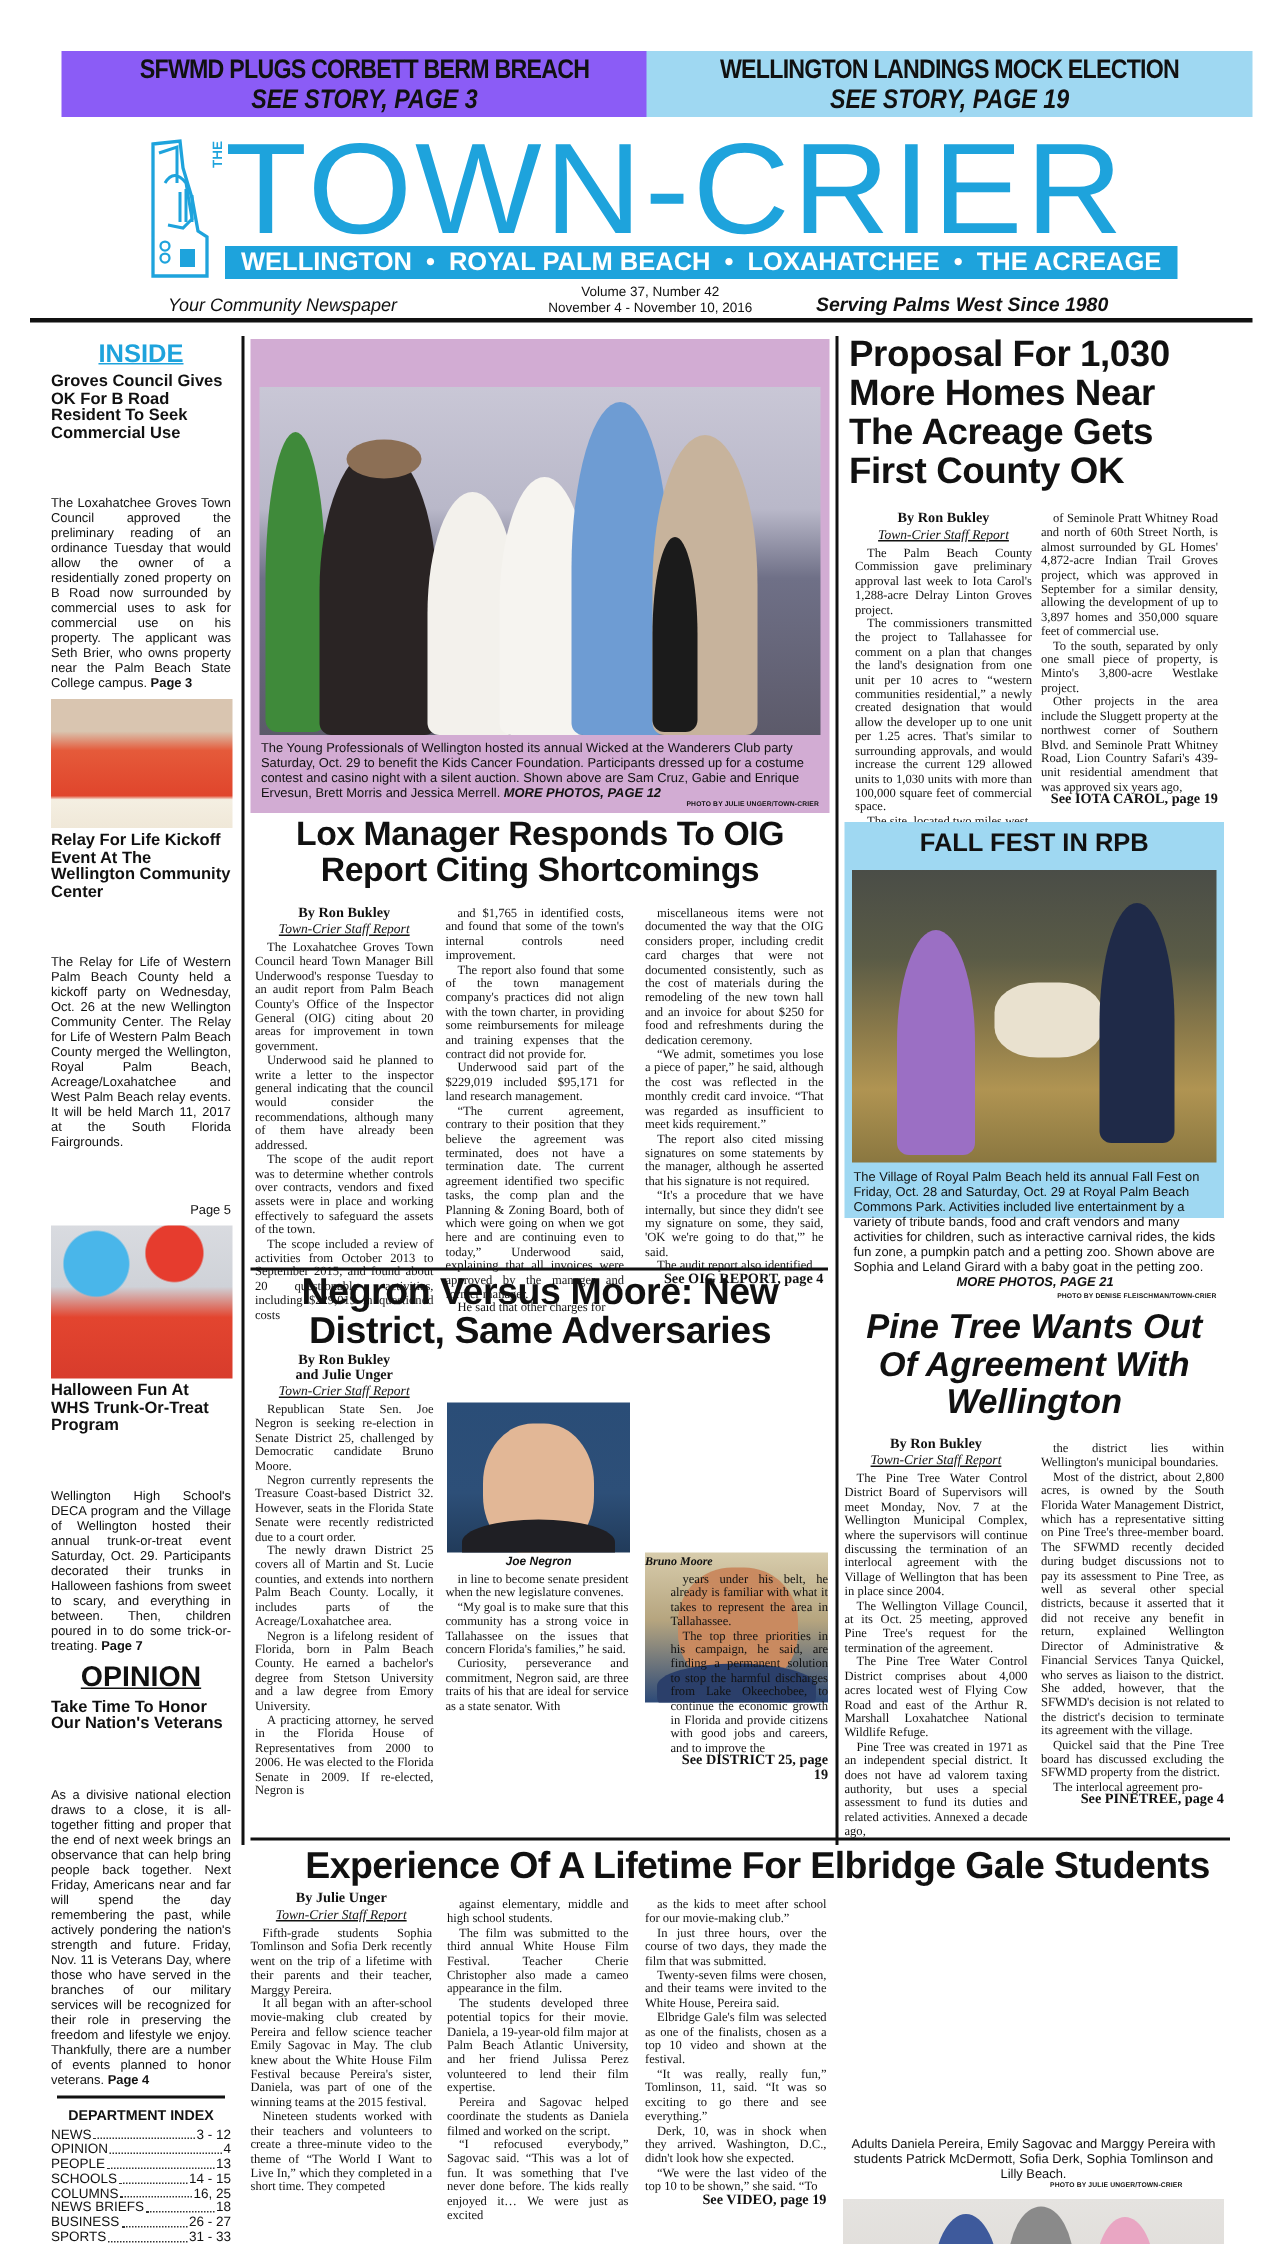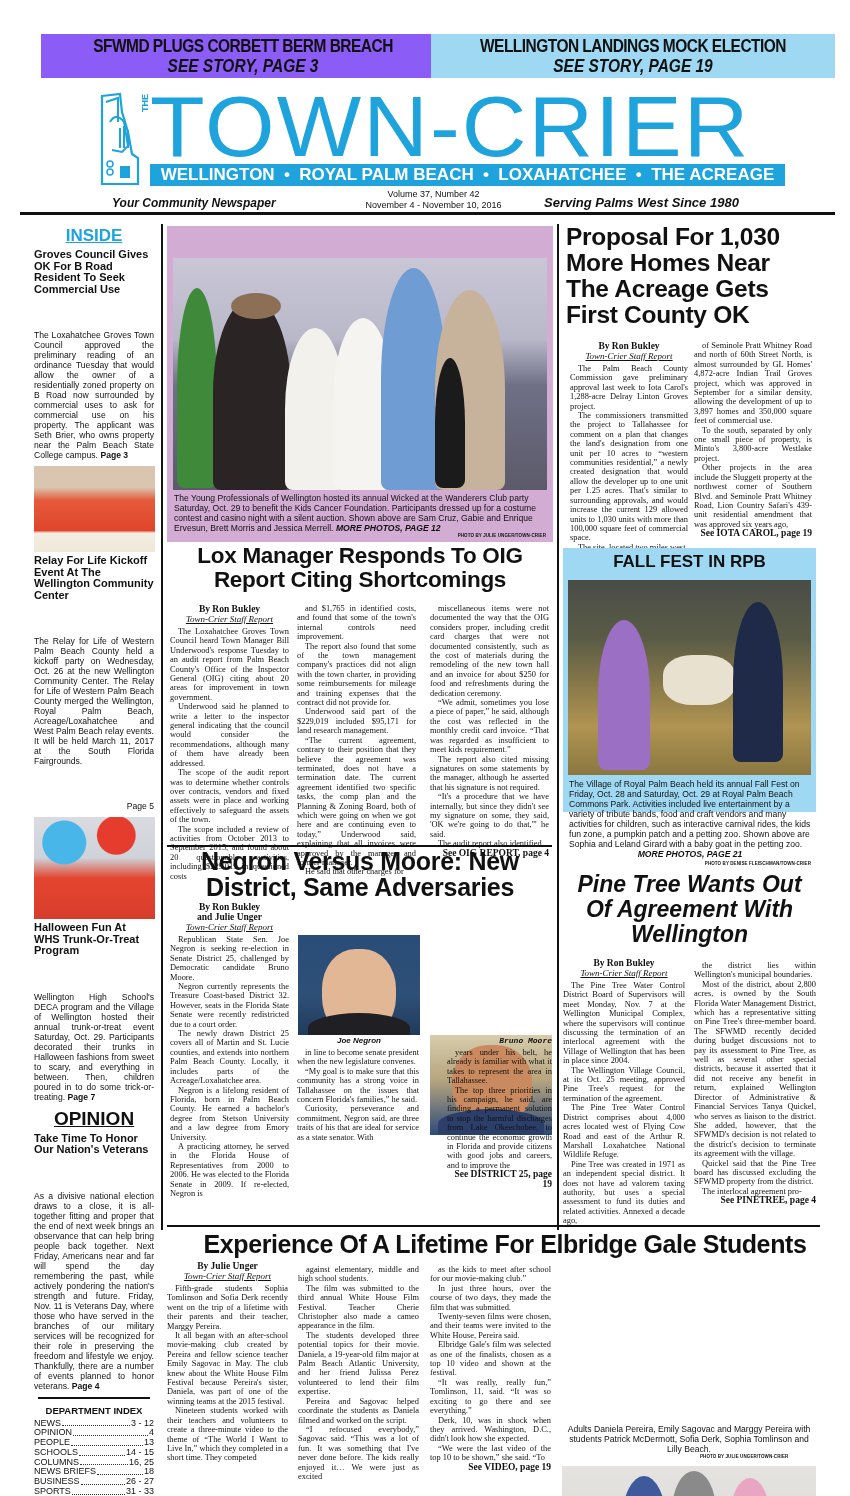--- a/index.html
+++ b/index.html
@@ -13,21 +13,21 @@
   .teaser .t2 { font-size: 18px; font-style: italic; transform: scaleX(0.86); display: block; }
   #teaser-left { left: 21px; width: 404px; background: #8b5cf6; margin-left: 20px; }
   #teaser-right { left: 431px; width: 404px; background: #9fd8f2; }
 
   
   #logo-figure { left: 98px; top: 92px; width: 44px; height: 96px; }
   #logo-the { left: 140px; top: 94px; font-size: 9px; color: #1ea3dc; font-family: "Liberation Sans", sans-serif; font-weight: bold; writing-mode: vertical-rl; transform: rotate(180deg); }
   #logo-title { left: 150px; top: 84px; width: 650px; height: 84px; font-family: "Liberation Sans", sans-serif; font-size: 86px; line-height: 84px; color: #1ea3dc; letter-spacing: 2px; font-weight: normal; white-space: nowrap; transform: scaleX(1.04); transform-origin: left; }
   #logo-bar { left: 150px; top: 164px; width: 635px; height: 22px; background: #1ea3dc; color: #fff; font-family: "Liberation Sans", sans-serif; font-weight: bold; font-size: 17px; line-height: 22px; display: flex; justify-content: space-around; padding: 0 6px; white-space: nowrap; }
   .sep { color: #fff; }
-  #tagline { left: 112px; top: 196px; font-size: 12px; font-style: italic; font-weight: bold; font-family: "Liberation Sans", sans-serif; }
+  #tagline { left: 112px; top: 196px; font-size: 12px; font-style: italic; font-weight: normal; font-family: "Liberation Sans", sans-serif; }
   #vol { left: 356px; top: 189px; width: 155px; text-align: center; font-size: 9px; line-height: 11px; font-family: "Liberation Sans", sans-serif; }
   #since { left: 544px; top: 195px; font-size: 13px; font-style: italic; font-weight: bold; font-family: "Liberation Sans", sans-serif; }
   #rule-top { left: 20px; top: 212px; width: 815px; height: 3px; background: #111; }
 
   
   #inside { left: 34px; top: 226px; width: 120px; }
   .sec-head { text-align: center; font-family: "Liberation Sans", sans-serif; font-weight: bold; font-size: 17px; text-decoration: underline; }
   #inside-head { color: #1ea3dc; }
   .brief-h { font-family: "Liberation Sans", sans-serif; font-weight: bold; font-size: 11px; line-height: 11.5px; margin-top: 3px; }
   .brief-b { font-family: "Liberation Sans", sans-serif; font-size: 8.6px; line-height: 10px; text-align: justify; margin-top: 35px; }
@@ -84,21 +84,21 @@
 
   #col-rule2 { left: 557px; top: 224px; width: 1.5px; height: 1006px; background: #111; }
   #rule-mid { left: 167px; top: 845px; width: 385px; height: 1.5px; background: #111; }
 
   
   #neg-head { left: 167px; top: 848px; width: 386px; text-align: center; font-family: "Liberation Sans", sans-serif; font-weight: bold; font-size: 25px; line-height: 26px; letter-spacing: -0.3px; }
   #neg-c1 { left: 170px; top: 902px; width: 119px; }
   #neg-photo1 { left: 298px; top: 935px; width: 122px; height: 100px; background: linear-gradient(180deg,#2a4d77 0%,#2d4f78 60%,#213b5a 100%); }
   #neg-photo2 { left: 430px; top: 935px; width: 122px; height: 100px; background: linear-gradient(180deg,#d7ccac 0%,#b6a57f 45%,#2d4a78 100%); }
   #neg-cap1 { left: 298px; top: 1036px; width: 122px; text-align: center; font-family: "Liberation Sans", sans-serif; font-weight: bold; font-style: italic; font-size: 8px; }
-  #neg-cap2 { left: 430px; top: 1036px; width: 122px; text-align: right; font-family: Liberation Mono, monospace; font-weight: bold; font-style: italic; font-size: 8px; }
+  #neg-cap2 { left: 430px; top: 1036px; width: 122px; text-align: left; font-family: Liberation Serif, serif; font-weight: bold; font-style: italic; font-size: 8px; }
   #neg-c2 { left: 297px; top: 1048px; width: 122px; }
   #neg-c3 { left: 430px; top: 1048px; width: 122px; padding-left: 17px; }
 
   
   #pine-head { left: 563px; top: 872px; width: 253px; text-align: center; font-family: "Liberation Sans", sans-serif; font-weight: bold; font-style: italic; font-size: 23px; line-height: 25px; }
   #pine-c1 { left: 563px; top: 958px; width: 122px; }
   #pine-c2 { left: 694px; top: 961px; width: 122px; }
 
   #rule-bottom { left: 167px; top: 1225px; width: 653px; height: 1.5px; background: #111; }
 

